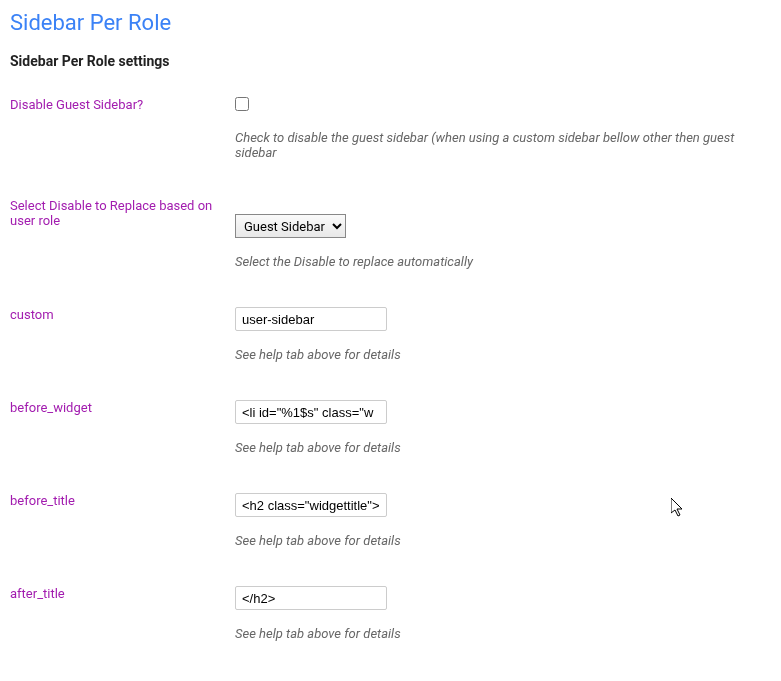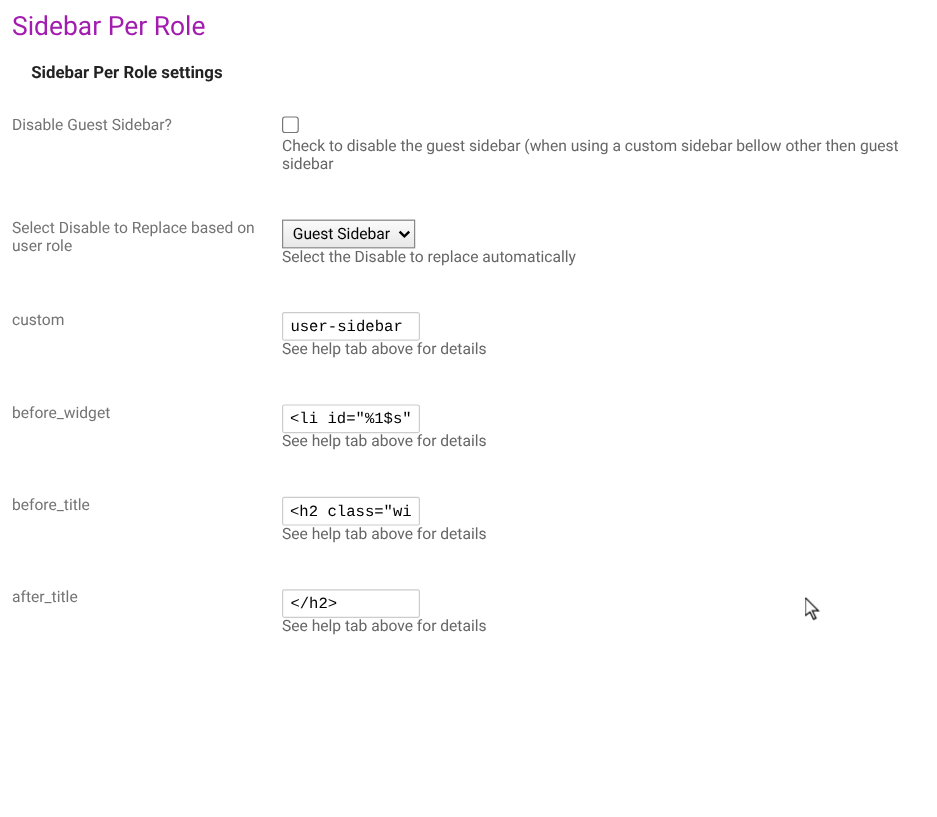--- a/index.html
+++ b/index.html
@@ -9,75 +9,77 @@
       font-family: -apple-system, BlinkMacSystemFont, "Segoe UI", Roboto, Arial, sans-serif;
       font-size: 13px;
       color: #333;
       margin: 0;
       padding: 10px;
       background: #fff;
     }
     h1 {
       font-size: 22px;
       font-weight: normal;
-      color: #a21caf;
+      color: #3b82f6;
       margin: 0 0 18px 0;
     }
     h2 {
       font-size: 14px;
       font-weight: bold;
       color: #222;
-      margin: 0 0 28px 16px;
+      margin: 0 0 28px 0;
     }
     .form-table {
       border-collapse: collapse;
       width: 100%;
     }
     .form-table tr {
       vertical-align: top;
     }
     .form-table th {
       text-align: left;
       font-weight: normal;
       padding: 0 10px 38px 0;
       width: 225px;
       vertical-align: top;
       font-size: 13px;
-      color: #737373;
+      color: #a21caf;
     }
     .form-table td {
       padding: 0 0 38px 0;
       vertical-align: top;
     }
     .description {
+      font-style: italic;
       color: #666;
-      margin-top: 0;
+      margin-top: 16px;
       font-size: 13px;
     }
     input[type="text"] {
       border: 1px solid #ccc;
       padding: 4px 6px;
       font-size: 13px;
-      width: 115px;
+      width: 152px;
       height: 24px;
       border-radius: 2px;
-      font-family: Liberation Mono, monospace;
+      font-family: Liberation Sans, sans-serif;
     }
     input[type="checkbox"] {
       width: 14px;
       height: 14px;
       margin: 0;
     }
     select {
       border: 1px solid #888;
       background: linear-gradient(#fafafa,#e8e8e8);
       padding: 2px 4px;
       font-size: 13px;
       height: 24px;
       font-family: inherit;
+      margin-top: 16px;
     }
     .cursor-icon {
       position: fixed;
       left: 671px;
       top: 498px;
       pointer-events: none;
       font-size: 18px;
       color: #000;
     }
   </style>

